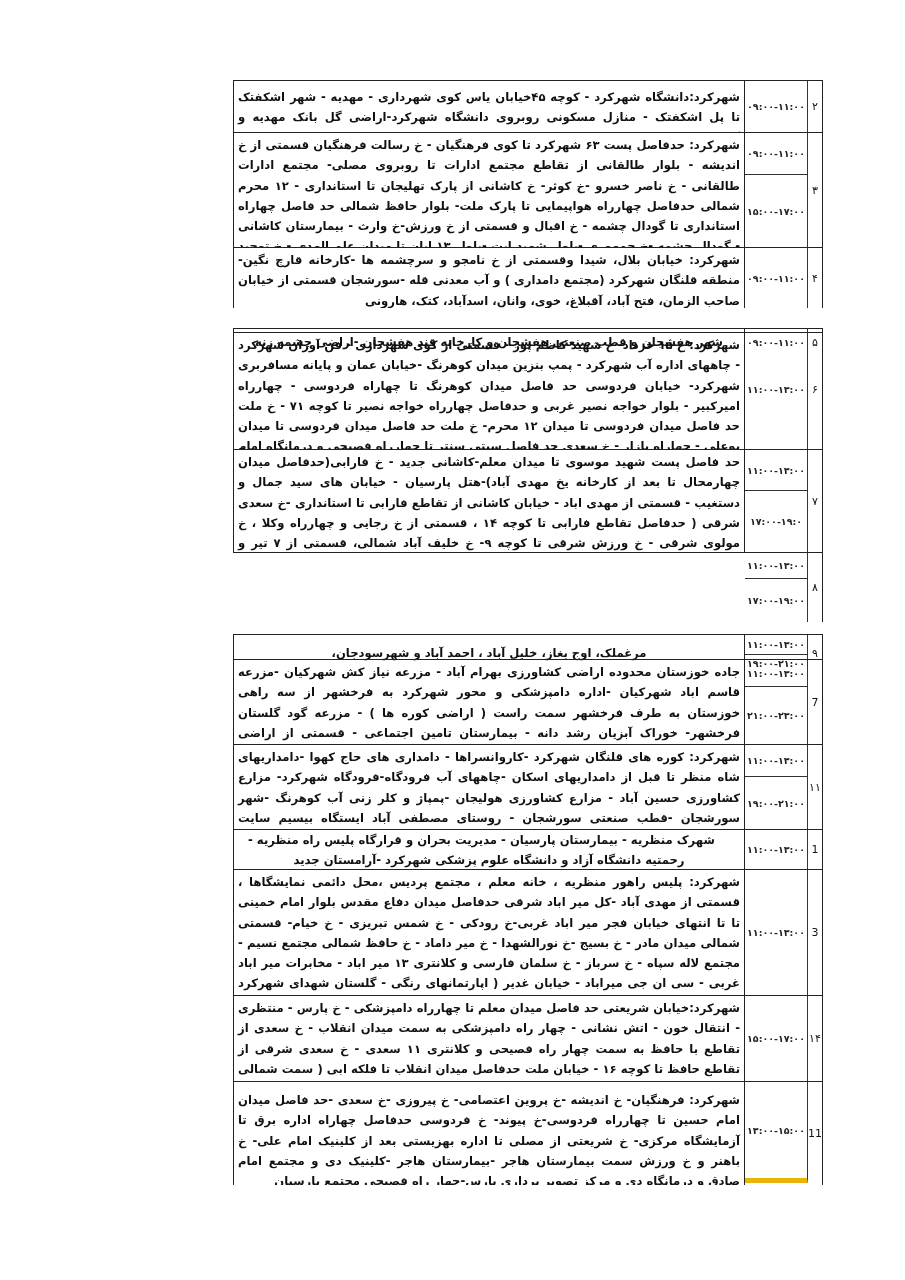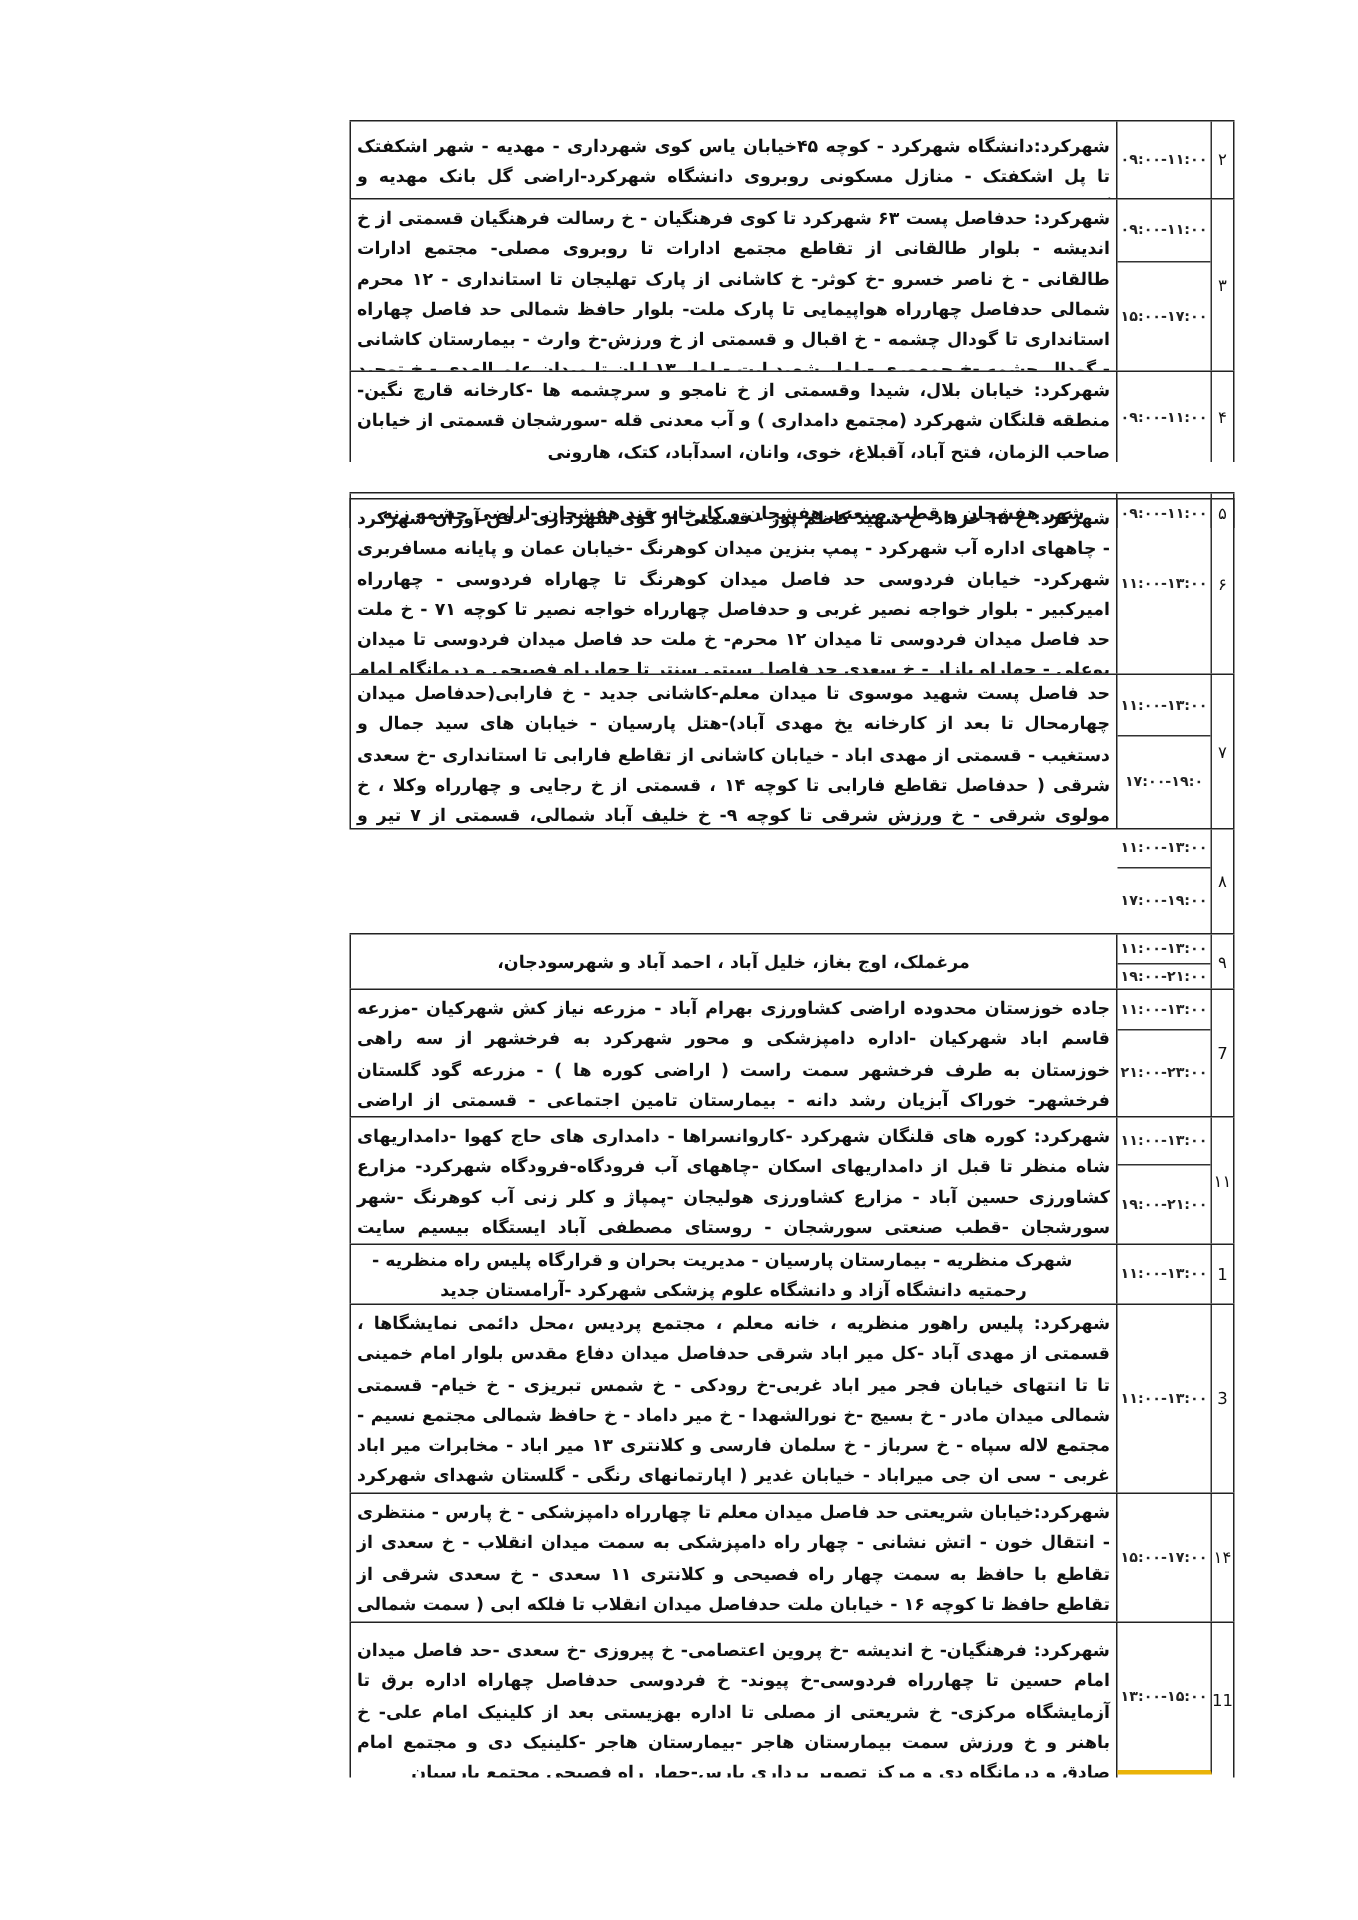--- a/index.html
+++ b/index.html
@@ -71,21 +71,21 @@
     </div>
 
     <div class="row" style="top:472px;height:70px;">
       <div class="times">
         <div class="slot" style="top:0;height:25px;">۱۱:۰۰-۱۳:۰۰</div>
         <div class="slot" style="top:25px;bottom:0;">۱۷:۰۰-۱۹:۰۰</div>
       </div>
       <div class="num">۸</div>
     </div>
 
-    <div class="row" style="top:542px;height:37px;">
+    <div class="row" style="top:554px;height:37px;">
       <div class="desc center" style="padding-top:0;">مرغملک، اوج بغاز، خلیل آباد ، احمد آباد و شهرسودجان،</div>
       <div class="times">
         <div class="slot" style="top:0;height:19px;">۱۱:۰۰-۱۳:۰۰</div>
         <div class="slot" style="top:19px;bottom:0;">۱۹:۰۰-۲۱:۰۰</div>
       </div>
       <div class="num">۹</div>
     </div>
 
     <div class="row" style="top:579px;height:85px;">
       <div class="desc">جاده خوزستان محدوده اراضی کشاورزی بهرام آباد - مزرعه نیاز کش شهرکیان -مزرعه  قاسم اباد شهرکیان -اداره دامپزشکی  و محور شهرکرد به فرخشهر از سه راهی خوزستان به طرف فرخشهر سمت راست ( اراضی کوره ها ) - مزرعه گود گلستان فرخشهر- خوراک آبزیان رشد دانه  - بیمارستان تامین اجتماعی  -  قسمتی از اراضی کشاورزی شرکت تعاونی گلدره فرخشهر</div>
@@ -124,20 +124,20 @@
     <div class="row" style="top:915px;height:86px;">
       <div class="desc">شهرکرد:خیابان شریعتی حد فاصل میدان معلم تا چهارراه دامپزشکی  - خ پارس - منتظری - انتقال خون - اتش نشانی  - چهار راه دامپزشکی به سمت میدان انقلاب - خ سعدی از تقاطع با حافظ به سمت چهار راه فصیحی و کلانتری ۱۱ سعدی - خ سعدی شرقی از تقاطع حافظ تا کوچه ۱۶ - خیابان ملت حدفاصل  میدان انقلاب تا فلکه ابی ( سمت شمالی خیابان)- پارک سوار فرخشهر</div>
       <div class="times">
         <div class="slot" style="top:0;bottom:0;">۱۵:۰۰-۱۷:۰۰</div>
       </div>
       <div class="num">۱۴</div>
     </div>
 
     <div class="row" style="top:1001px;height:104px;">
       <div class="desc" style="padding-top:8px;">شهرکرد: فرهنگیان- خ اندیشه -خ  پروین اعتصامی- خ پیروزی -خ سعدی -حد فاصل میدان امام حسین تا چهارراه فردوسی-خ پیوند-  خ فردوسی حدفاصل  چهاراه اداره برق تا آزمایشگاه مرکزی- خ شریعتی از مصلی تا اداره بهزیستی بعد از کلینیک امام علی- خ باهنر و خ ورزش سمت بیمارستان هاجر -بیمارستان هاجر -کلینیک دی و مجتمع امام صادق و درمانگاه دی و مرکز تصویر برداری پارس-چهار راه فصیحی مجتمع پارسیان</div>
-      <div class="times" style="bottom:2px;border-bottom:3px solid #eab308;">
+      <div class="times" style="bottom:2px;border-bottom:5px solid #eab308;">
         <div class="slot" style="top:0;bottom:0;">۱۳:۰۰-۱۵:۰۰</div>
       </div>
       <div class="num">11</div>
     </div>
 
   </div>
 </div>
 
 </body></html>

